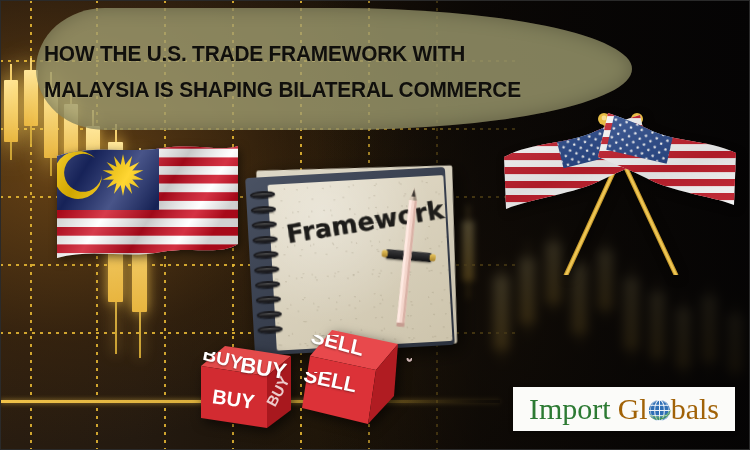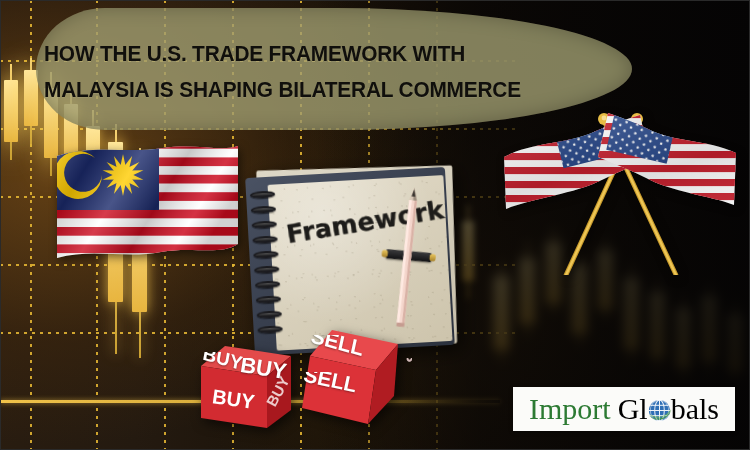--- a/index.html
+++ b/index.html
@@ -159,21 +159,21 @@
   .logo-box {
     position:absolute; left:513px; top:387px; width:222px; height:44px;
     background:#fbfbf9; display:flex; align-items:center; justify-content:center;
     box-shadow:0 1px 4px rgba(0,0,0,0.45);
   }
   .logo-text {
     font-family:"Liberation Serif", serif; font-size:30px;
     white-space:nowrap; line-height:1;
   }
   .logo-import { color:#2c7a33; }
-  .logo-gl, .logo-bals { color:#000000; }
+  .logo-gl, .logo-bals { color:#a16207; }
   .logo-globe { display:inline-block; width:25px; height:25px; vertical-align:-4px; margin:0 -1px; }
 
   .frame-edge { position:absolute; inset:0; border:1px solid #2a2a2a; pointer-events:none; }
 </style>
 </head>
 <body>
 
 <div id="stage">
 
   <div class="bg-base"></div>

